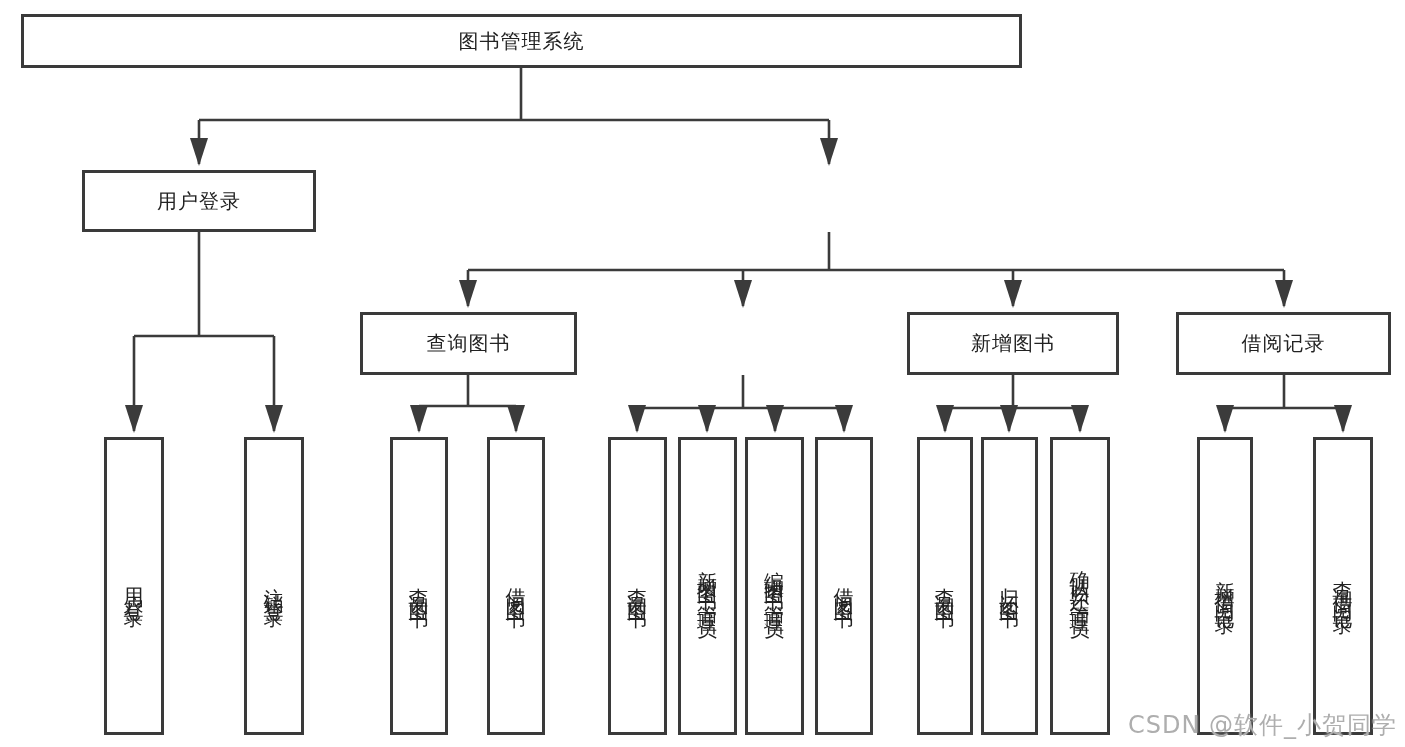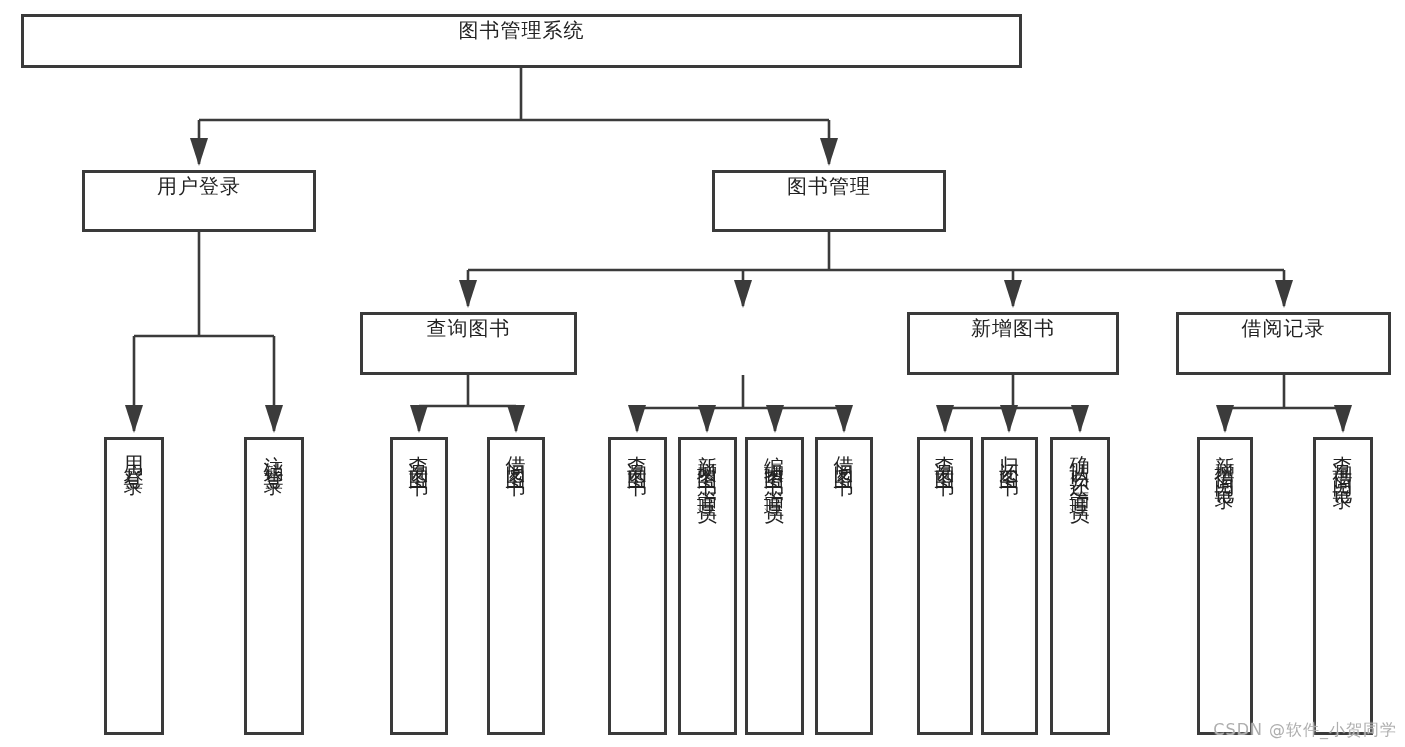--- a/index.html
+++ b/index.html
@@ -21,39 +21,39 @@
     width: 1405px;
     height: 747px;
     pointer-events: none;
   }
   .box {
     position: absolute;
     box-sizing: border-box;
     border: 3px solid #3a3a3a;
     background: #ffffff;
     display: flex;
-    align-items: flex-start;
+    align-items: center;
     justify-content: center;
     color: #222222;
     font-size: 20px;
     letter-spacing: 1px;
     z-index: 2;
   }
   .box .vlabel {
     writing-mode: vertical-rl;
     text-orientation: upright;
     letter-spacing: 7px;
     line-height: 1;
     white-space: nowrap;
   }
   .watermark {
     position: absolute;
     right: 8px;
     bottom: 6px;
-    font-size: 16px;
+    font-size: 24px;
     color: #aeaeae;
     letter-spacing: 1px;
     z-index: 3;
     text-shadow: 0 0 2px #ffffff;
   }
   .line { stroke: #3b3b3b; stroke-width: 2.6; fill: none; }
 </style>
 </head>
 <body>
 
@@ -108,23 +108,20 @@
     <path class="line" d="M1343,408 L1343,431" marker-end="url(#arrow)"></path>
   </svg>
 
   <div class="box" style="left:21px; top:14px; width:1001px; height:54px;">
     <span>图书管理系统</span>
   </div>
 
   <div class="box" style="left:82px; top:170px; width:234px; height:62px;">
     <span>用户登录</span>
   </div>
-  <div class="box" style="left:712px; top:170px; width:234px; height:62px;">
-    <span>图书管理</span>
-  </div>
 
   <div class="box" style="left:360px; top:312px; width:217px; height:63px;">
     <span>查询图书</span>
   </div>
   <div class="box" style="left:907px; top:312px; width:212px; height:63px;">
     <span>新增图书</span>
   </div>
   <div class="box" style="left:1176px; top:312px; width:215px; height:63px;">
     <span>借阅记录</span>
   </div>

